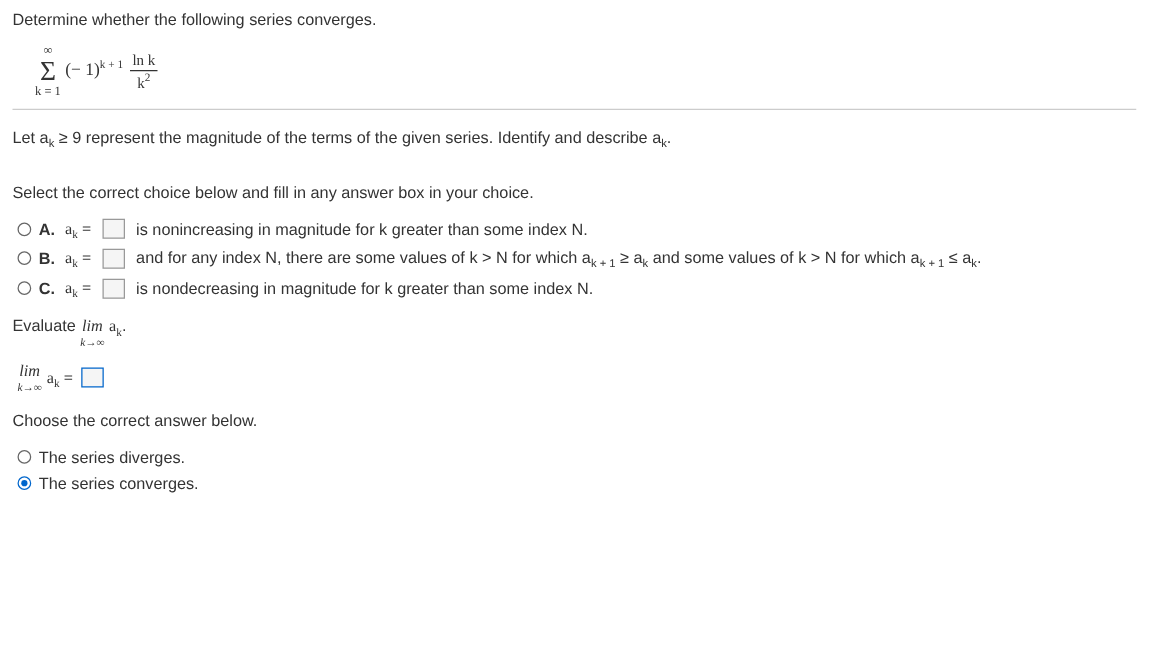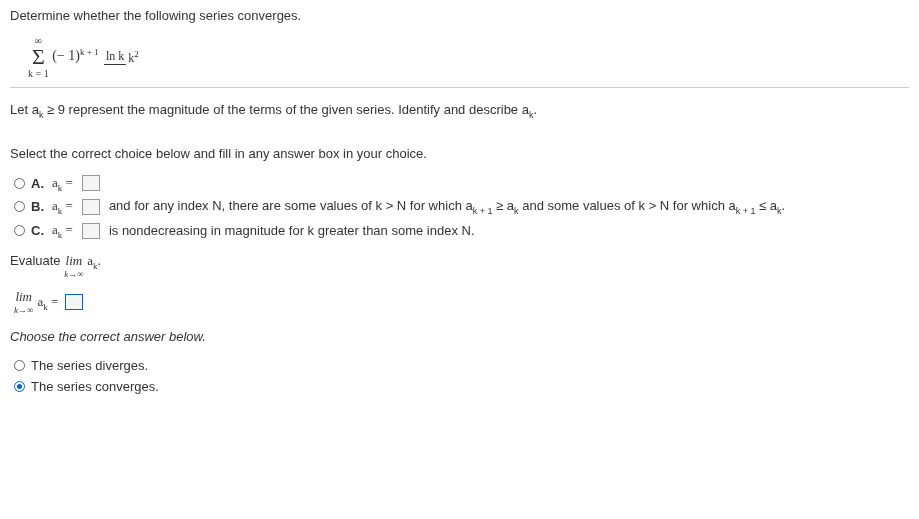--- a/index.html
+++ b/index.html
@@ -4,42 +4,42 @@
   <style>
     * { box-sizing: border-box; margin: 0; padding: 0; }
     body { font-family: Arial, sans-serif; font-size: 13px; color: #333; width: 919px; height: 519px; padding: 8px 10px; }
     .divider { border-top: 1px solid #ccc; margin: 8px 0; }
     .question-text { margin-bottom: 12px; }
     .formula { margin: 8px 0 8px 18px; font-family: 'Times New Roman', serif; font-size: 14px; }
     .sigma-block { display: inline-flex; flex-direction: column; align-items: center; vertical-align: middle; }
     .sigma-top { font-size: 10px; }
     .sigma-sym { font-size: 22px; line-height: 22px; }
     .sigma-bot { font-size: 10px; text-align: center; }
-    .frac { display: inline-flex; flex-direction: row; align-items: center; vertical-align: middle; margin-left: 2px; }
+    .frac { display: inline-flex; flex-direction: column; align-items: center; vertical-align: middle; margin-left: 2px; }
     .frac .num { border-bottom: 1px solid #333; padding: 0 2px; font-size: 12px; }
     .frac .den { padding: 0 2px; font-size: 12px; }
     .sup { font-size: 9px; vertical-align: super; }
     .sub { font-size: 9px; vertical-align: sub; }
     .instruction { margin: 14px 0 10px 0; }
     .select-text { margin: 26px 0 14px 0; }
     .options { margin-left: 4px; }
     .option-row { display: flex; align-items: center; margin-bottom: 6px; gap: 6px; }
     .radio { width: 11px; height: 11px; border: 1px solid #666; border-radius: 50%; display: inline-flex; align-items: center; justify-content: center; flex-shrink: 0; }
     .radio.blue { border-color: #0066cc; }
     .radio.selected::after { content: ""; width: 5px; height: 5px; background: #0066cc; border-radius: 50%; }
     .option-label { font-weight: bold; margin-right: 2px; }
     .math { font-family: 'Times New Roman', serif; }
     .answer-box { display: inline-block; width: 18px; height: 16px; border: 1px solid #999; background: #f5f5f5; vertical-align: middle; margin: 0 3px; }
     .answer-box.blue { border-color: #0066cc; }
     .evaluate { margin: 14px 0 10px 0; }
     .limit-line { margin: 10px 0 14px 4px; display: flex; align-items: center; gap: 4px; }
     .lim-block { display: inline-flex; flex-direction: column; align-items: center; font-family: 'Times New Roman', serif; font-style: italic; }
     .lim-top { font-size: 13px; }
     .lim-bot { font-size: 9px; }
-    .choose-text { margin: 12px 0 14px 0; font-style: italic; }
+    .choose-text { margin: 12px 0 14px 0; }
     .final-options { margin-left: 4px; }
   </style>
 </head>
 <body>
 
 <div class="question-text">Determine whether the following series converges.</div>
 
 <div class="formula">
   <span class="sigma-block">
     <span class="sigma-top">∞</span>
@@ -60,20 +60,21 @@
 </div>
 
 <div class="select-text">Select the correct choice below and fill in any answer box in your choice.</div>
 
 <div class="options">
   <div class="option-row">
     <span class="radio"></span>
     <span class="option-label">A.</span>
     <span class="math"><span>a</span><span class="sub">k</span><span> = </span></span>
     <span class="answer-box"></span>
+    <span>is nonincreasing in magnitude for k greater than some index N.</span>
   </div>
 
   <div class="option-row">
     <span class="radio"></span>
     <span class="option-label">B.</span>
     <span class="math"><span>a</span><span class="sub">k</span><span> = </span></span>
     <span class="answer-box"></span>
     <span>
       <span>and for any index N, there are some values of k &gt; N for which a</span><span class="sub">k + 1</span><span> ≥ a</span><span class="sub">k</span><span> and some values of k &gt; N for which a</span><span class="sub">k + 1</span><span> ≤ a</span><span class="sub">k</span><span>.</span>
     </span>

